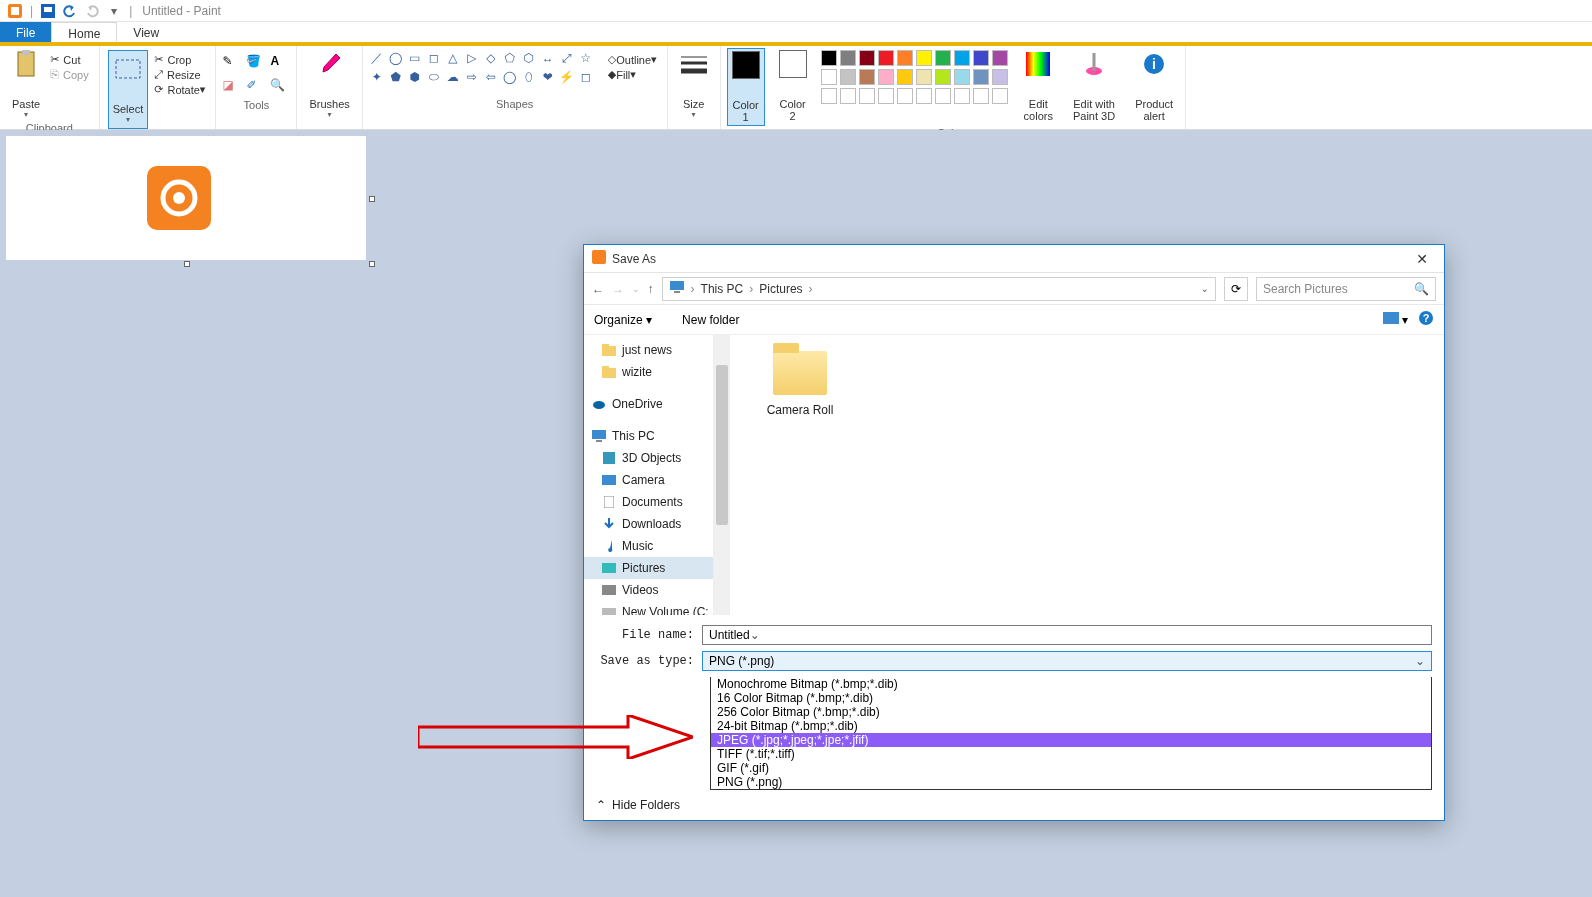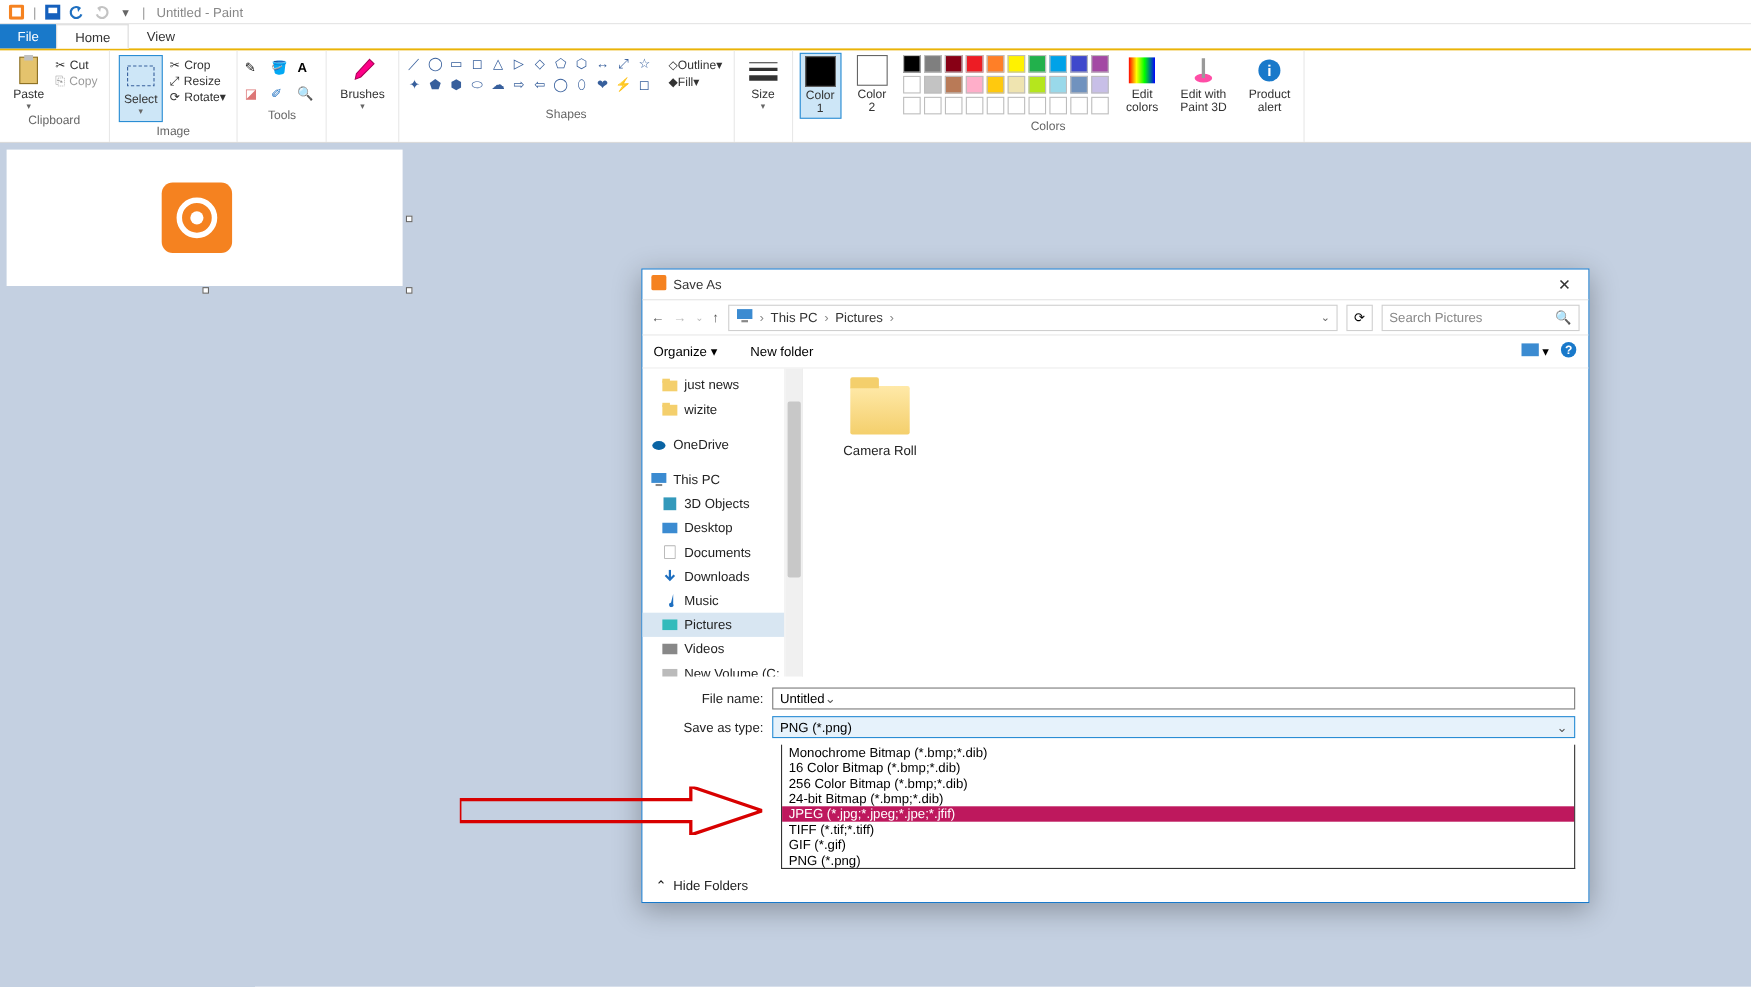--- a/index.html
+++ b/index.html
@@ -5,33 +5,33 @@
 * { box-sizing: border-box; margin: 0; padding: 0; font-family: "Segoe UI", Tahoma, sans-serif; }
 body { width: 1592px; height: 897px; background: #fff; overflow: hidden; position: relative; font-size: 12px; }
 
 
 .titlebar { height: 22px; background: #fff; display: flex; align-items: center; padding: 0 4px; border-bottom: 1px solid #e4e4e4; }
 .titlebar .qat-icon { width: 16px; height: 16px; margin: 0 3px; display: flex; align-items: center; justify-content: center; }
 .titlebar .sep { color: #999; margin: 0 4px; }
 .titlebar .title { color: #888; margin-left: 6px; }
 
 
-.menutabs { height: 24px; display: flex; align-items: stretch; border-bottom: 2px solid #eab308; }
+.menutabs { height: 24px; display: flex; align-items: stretch; border-bottom: 4px solid #eab308; }
 .menutabs .tab { padding: 4px 16px; color: #333; cursor: default; }
 .menutabs .tab.file { background: #1979ca; color: #fff; }
 .menutabs .tab.active { border: 1px solid #dadada; border-bottom: 1px solid #fff; background: #fff; }
 
 
 .ribbon { height: 84px; background: #fff; border-bottom: 1px solid #dadada; display: flex; }
 .rgroup { border-right: 1px solid #e8e8e8; padding: 2px 6px 0 6px; display: flex; flex-direction: column; }
 .rgroup .body { flex: 1; display: flex; align-items: flex-start; }
 .rgroup .label { text-align: center; color: #666; font-size: 11px; padding: 1px 0 19px; }
 .vbtn { display: flex; flex-direction: column; align-items: center; justify-content: center; padding: 2px 6px; }
 .vbtn .ic { width: 28px; height: 28px; display: flex; align-items: center; justify-content: center; }
-.vbtn .lb { font-size: 11px; color: #333; margin-top: 2px; text-align: center; line-height: 1.1; }
+.vbtn .lb { font-size: 11px; color: #333; margin-top: 20px; text-align: center; line-height: 1.1; }
 .mini { font-size: 11px; color: #333; padding: 1px 4px; display: flex; align-items: center; }
 .mini svg, .mini .ic { margin-right: 4px; }
 .selectbox { border: 1px solid #2a8dd4; background: #cde6f7; padding: 4px; margin: 2px; }
 .shapebox { display: grid; grid-template-columns: repeat(12, 18px); grid-auto-rows: 18px; gap: 1px; padding-top: 2px; }
 .shapebox .sh { width: 16px; height: 16px; display: flex; align-items: center; justify-content: center; color: #375f9c; }
 .swatches { display: grid; grid-template-columns: repeat(10, 18px); grid-auto-rows: 18px; gap: 1px; }
 .swatch { width: 16px; height: 16px; border: 1px solid #bdbdbd; }
 .colorbig { width: 28px; height: 28px; border: 1px solid #666; }
 
 
@@ -64,29 +64,29 @@
 .tree-scroll { width: 16px; background: #f0f0f0; border-right: 1px solid #eee; position: relative; }
 .thumb { position: absolute; top: 30px; left: 2px; width: 12px; height: 160px; background: #c8c8c8; border-radius: 2px; }
 .content { flex: 1; padding: 16px 20px; display: flex; gap: 36px; align-items: flex-start; margin-left: 10px; }
 .folder { display: flex; flex-direction: column; align-items: center; width: 80px; }
 .folder .fic { width: 54px; height: 44px; background: linear-gradient(#ffe9a8,#f4cf6c); border-radius: 2px; position: relative; }
 .folder .fic::before { content: ""; position: absolute; top: -8px; left: 0; width: 26px; height: 10px; background: #f4cf6c; border-radius: 2px 2px 0 0; }
 .folder .fl { margin-top: 8px; text-align: center; font-size: 12px; color: #222; }
 
 .dlg-form { padding: 10px 12px 0 12px; }
 .form-row { display: flex; align-items: center; margin-bottom: 6px; }
-.form-row label { width: 106px; text-align: right; padding-right: 8px; color: #222; font-size: 12px; }
+.form-row label { width: 106px; text-align: right; padding-right: 8px; color: #222; font-size: 12px; font-family: Liberation Mono, monospace; }
 .form-row .field { flex: 1; height: 20px; border: 1px solid #7a7a7a; padding: 1px 6px; font-size: 12px; background: #fff; display: flex; align-items: center; }
 .form-row .field.combo { background: #e6f2fb; border: 1px solid #2a8dd4; justify-content: space-between; }
 .form-row .field.combo2 { justify-content: flex-start; }
 .dd-chevron { color: #555; }
 
 .dropdown-list { margin-left: 114px; border: 1px solid #333; border-top: none; background: #fff; }
 .dd-option { padding: 0 6px; font-size: 12px; line-height: 14px; color: #000; }
-.dd-option.hl { background: #be185d; color: #fff; }
+.dd-option.hl { background: #8b5cf6; color: #fff; }
 
 .dlg-footer { display: flex; align-items: center; padding: 8px 12px; }
 .hide-folders { display: flex; align-items: center; gap: 6px; color: #222; }
 
 
 .arrow { position: absolute; left: 418px; top: 715px; width: 275px; height: 44px; }
 </style>
 </head>
 <body>
 
@@ -458,21 +458,21 @@
             </svg>
           </span>
           <span>3D Objects</span>
         </div>
         <div class="tree-item">
           <span class="ic">
             <svg width="14" height="10">
               <rect width="14" height="10" fill="#3b8bd1"></rect>
             </svg>
           </span>
-          <span>Desktop</span>
+          <span>Camera</span>
         </div>
         <div class="tree-item">
           <span class="ic">
             <svg width="10" height="12">
               <rect width="10" height="12" fill="#fff" stroke="#888"></rect>
             </svg>
           </span>
           <span>Documents</span>
         </div>
         <div class="tree-item">

